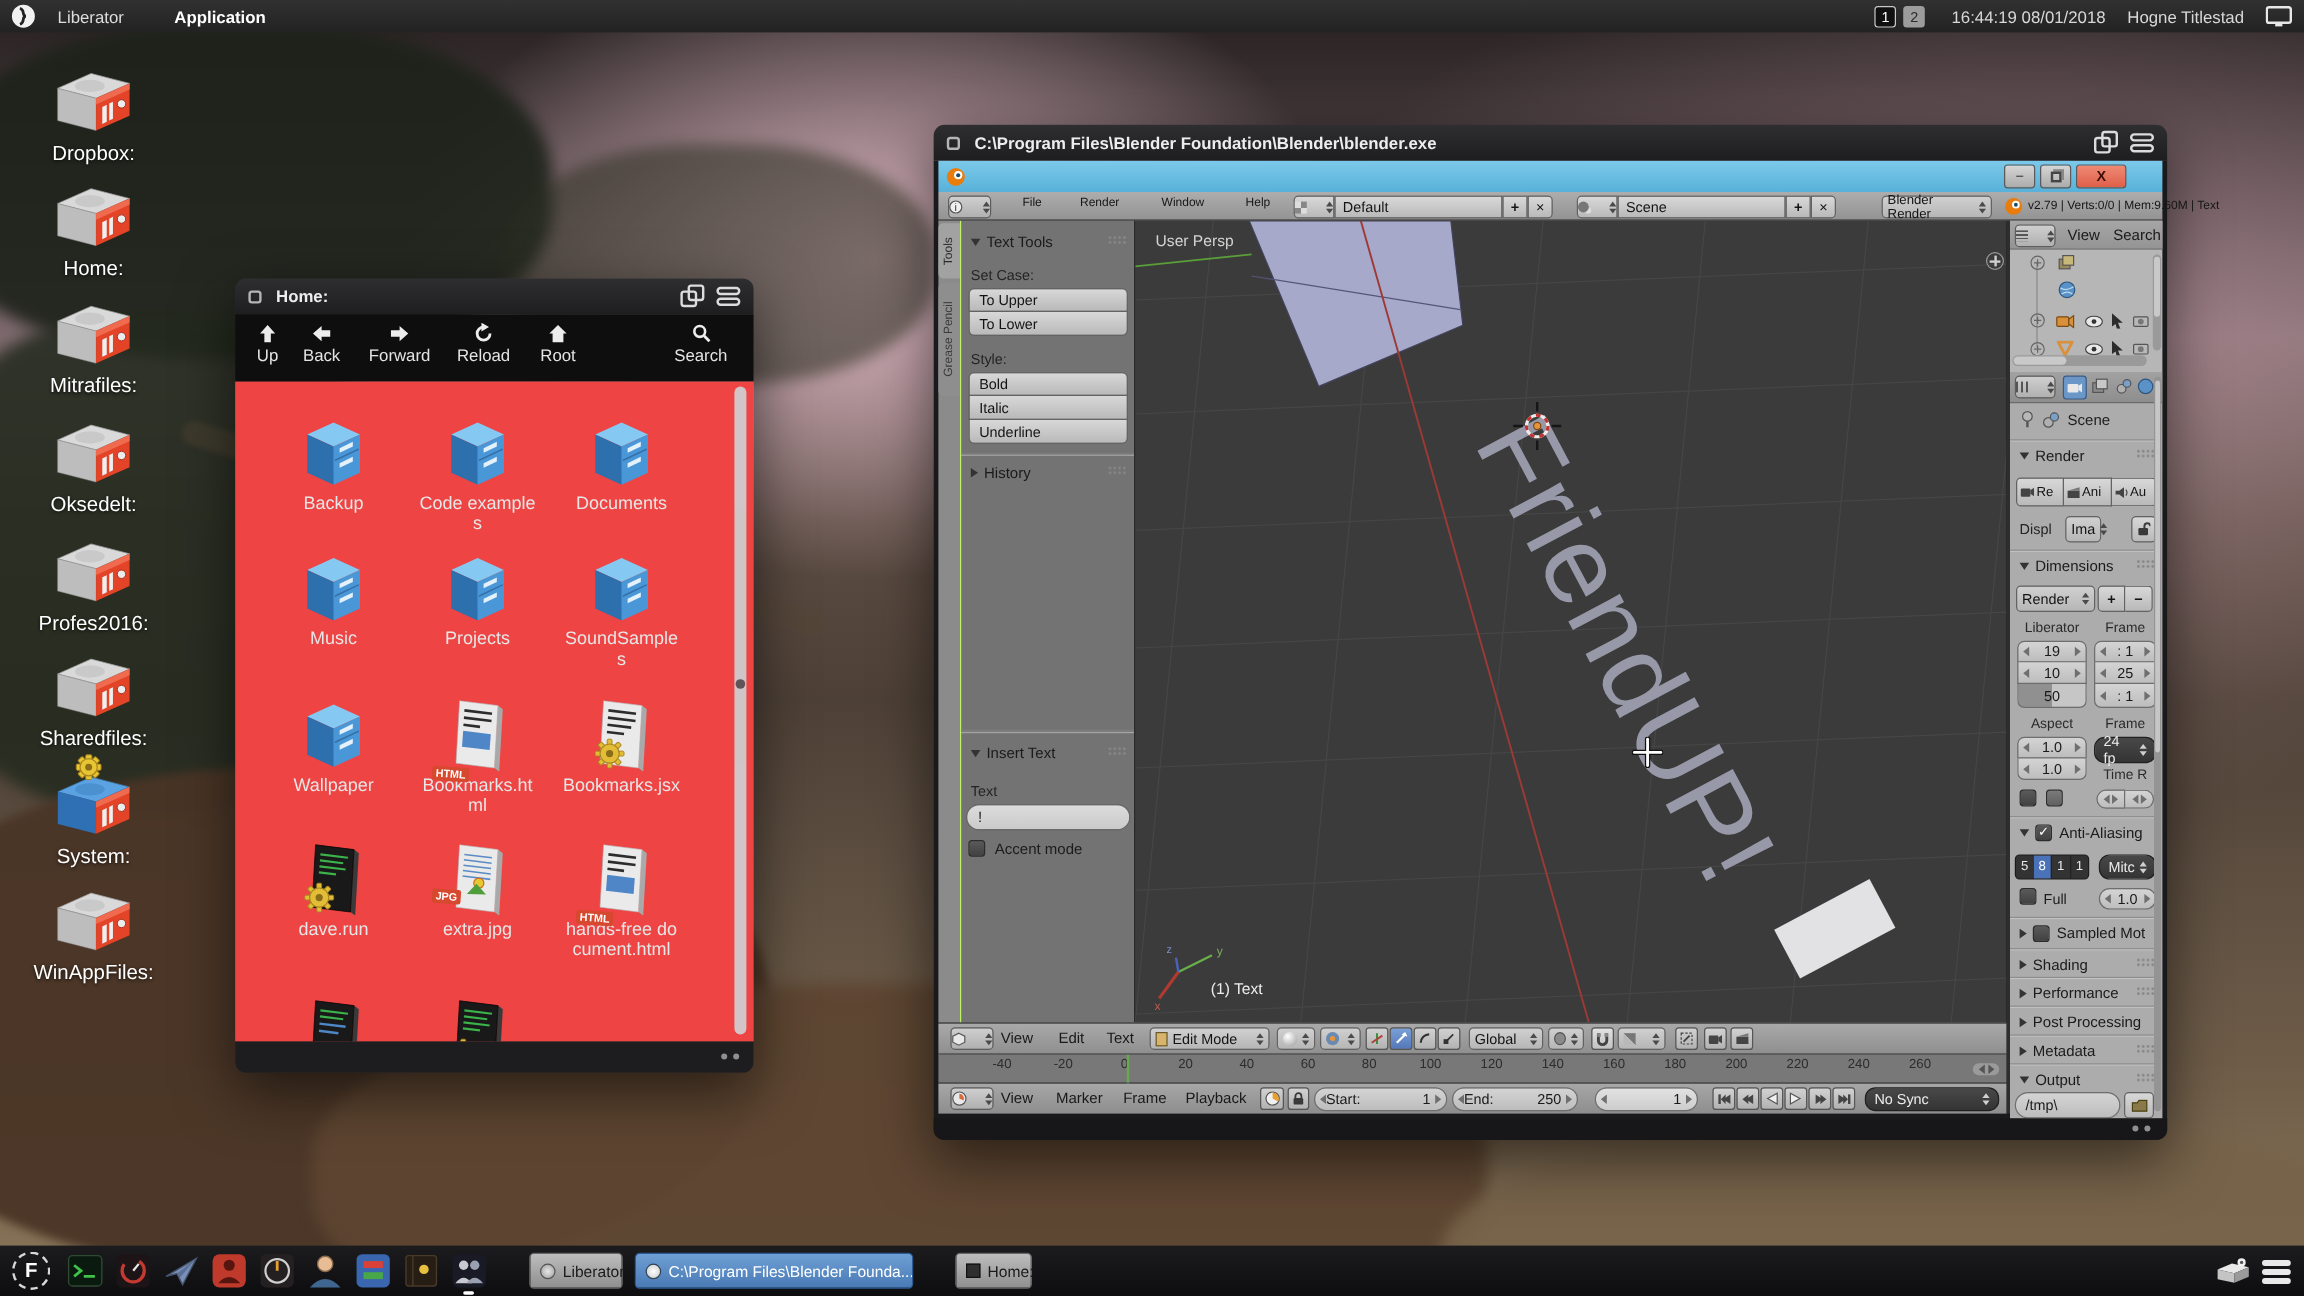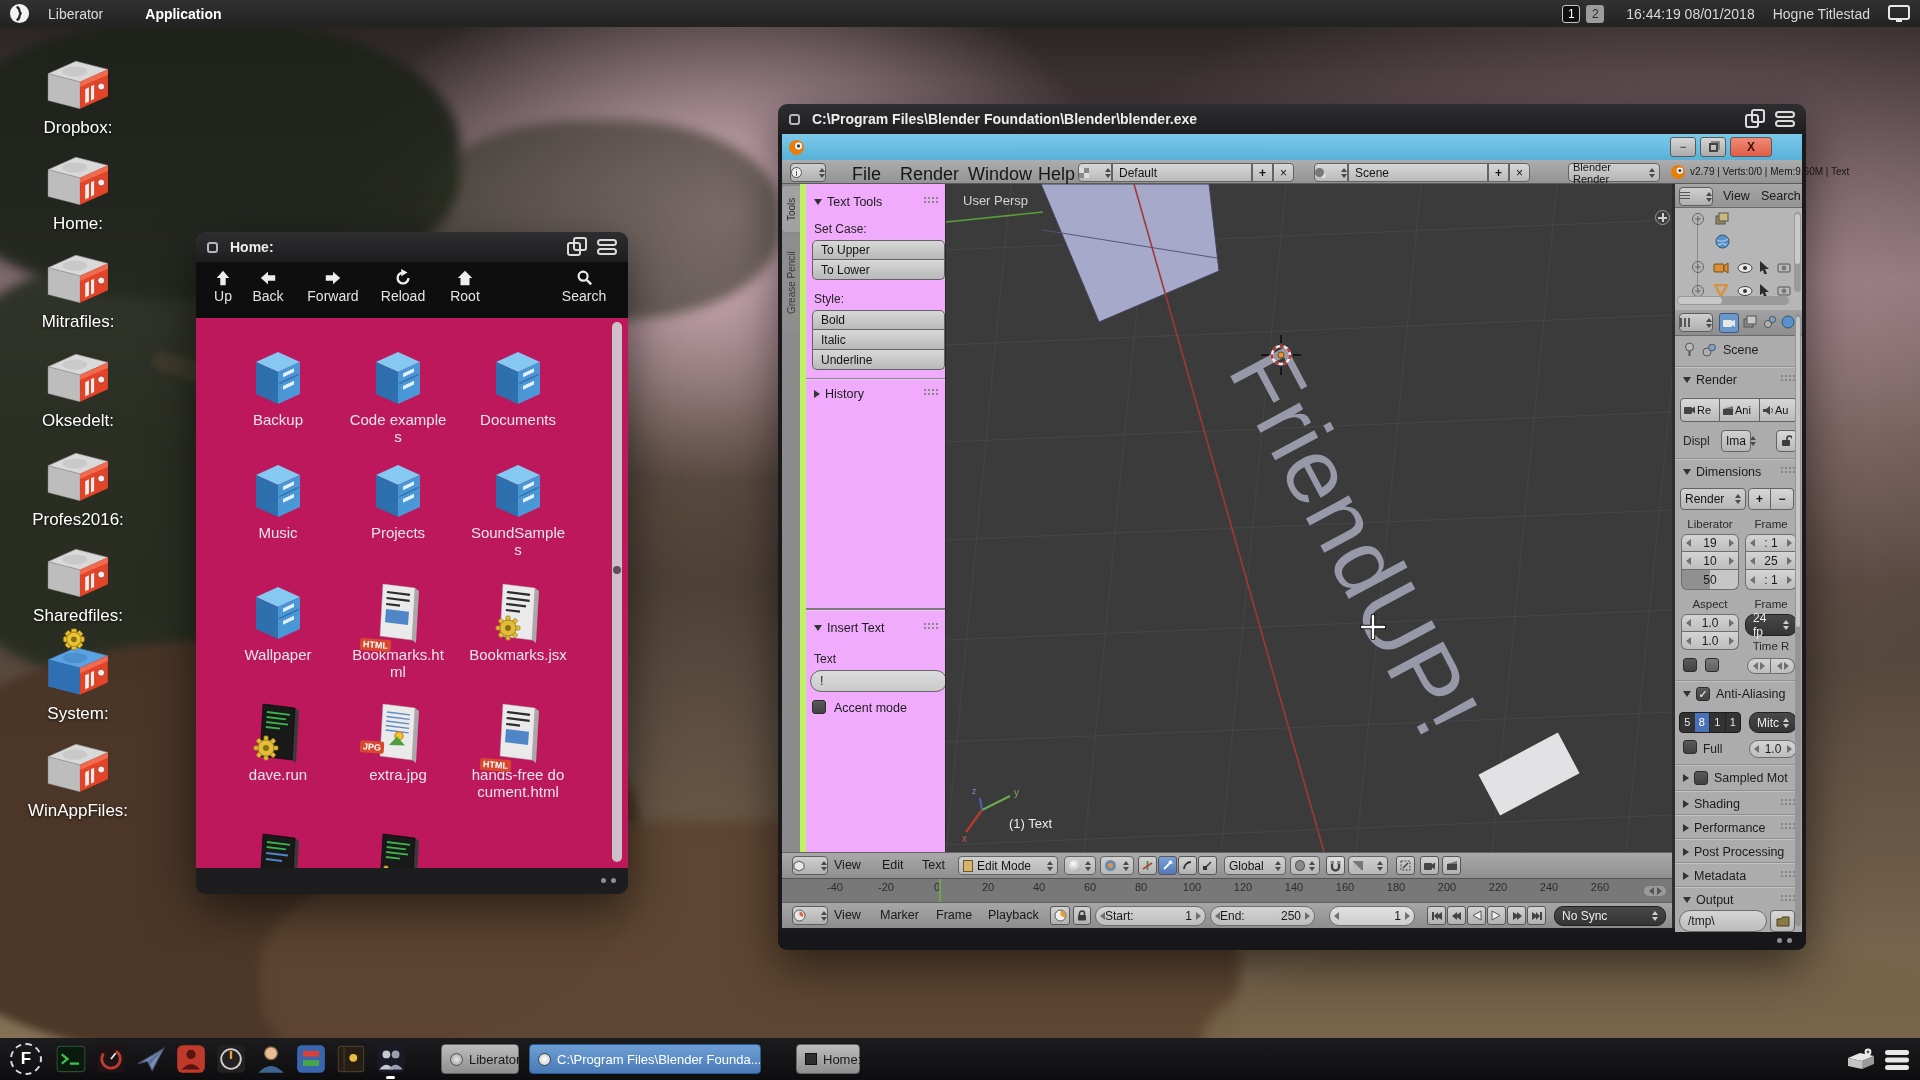--- a/index.html
+++ b/index.html
@@ -22,60 +22,60 @@
 .f-title .t{color:#ededed;font-size:14px;font-weight:bold;margin-left:12px;white-space:nowrap}
 .gad{width:11px;height:11px;border:2px solid #b5b5b5;border-radius:3px;margin-left:11px;flex:none}
 .gright{position:absolute;top:4px;width:22px;height:22px}
 .dots{position:absolute;display:flex;gap:5px}
 .dots b{width:5px;height:5px;border-radius:50%;background:#8f8f92}
 
 #home{left:196px;top:232px;width:432px;height:662px;z-index:30}
 #home .toolbar{position:absolute;left:0;right:0;top:30px;height:56px;background:#0e0e0f}
 .tbi{position:absolute;top:7px;width:52px;text-align:center;color:#e4e4e4;font-size:14px}
 .tbi svg{display:block;margin:0 auto 1px}
-#home .content{position:absolute;left:0;right:0;top:86px;height:550px;background:#be185d;overflow:hidden}
+#home .content{position:absolute;left:0;right:0;top:86px;height:550px;background:#ef4444;overflow:hidden}
 #home .fbottom{position:absolute;left:0;right:0;bottom:0;height:26px;background:#1d1d1f;border-radius:0 0 9px 9px}
 .fcell{position:absolute;width:100px;text-align:center}
 .fcell svg{display:block;margin:0 auto}
 .fname{color:#e6e6e6;font-size:15px;line-height:1.15;word-break:break-all;margin-top:2px}
 .badge{position:absolute;left:12px;bottom:30px;background:#d6492f;color:#fff;font-size:9px;font-weight:bold;padding:1px 3px;border-radius:2px;transform:rotate(4deg)}
 .scrolltrack{position:absolute;right:6px;top:90px;width:10px;height:540px;background:#cfcfd2;border-radius:5px;opacity:.92}
 .scrolldot{position:absolute;left:1px;top:244px;width:8px;height:8px;border-radius:4px;background:#55555a}
 
 .dicon{position:absolute;left:16px;width:124px;text-align:center;z-index:5}
 .dicon .lbl{color:#fff;font-size:17px;text-shadow:0 1px 3px rgba(0,0,0,.8);margin-top:2px}
 .dicon svg{display:block;margin:0 auto}
 
 #blender{left:778px;top:104px;width:1028px;height:846px;z-index:20}
 #blender .bframe{position:absolute;left:0;right:0;top:30px;bottom:0;background:#1a1a1c;border-radius:0 0 9px 9px}
 .bluebar{position:absolute;left:4px;right:4px;top:30px;height:26px;background:linear-gradient(#7cc9ea,#58b1d9);display:flex;align-items:center}
 .bluebar .bt{position:absolute;left:0;right:0;text-align:center;color:#143444;font-size:14px}
 .winbtn{position:absolute;top:3px;height:20px;border:1px solid #5a5a5a;border-radius:3px;background:linear-gradient(#d6d6d6,#ababab);display:flex;align-items:center;justify-content:center;font-size:12px;color:#333}
 .menubar{position:absolute;left:4px;right:4px;top:56px;height:24px;background:linear-gradient(#adadad,#939393);border-bottom:1px solid #5a5a5a}
-.bmenu{position:absolute;top:4px;font-size:18px;color:#161616}
+.bmenu{position:absolute;top:4px;font-size:10px;color:#161616}
 
 .lbtn{background:linear-gradient(#d8d8d8,#b9b9b9);border:1px solid #636363;color:#141414;display:flex;align-items:center;font-size:12px}
 .dd{background:linear-gradient(#d0d0d0,#b6b6b6);border:1px solid #636363;border-radius:4px;color:#141414;display:flex;align-items:center;font-size:12px;padding:0 4px}
 .ddk{background:linear-gradient(#484848,#343434);border:1px solid #202020;border-radius:9px;color:#ececec;display:flex;align-items:center;font-size:12px;padding:0 7px}
 .ud{display:flex;flex-direction:column;gap:2px;margin-left:auto;padding-left:4px}
 .ud i{width:0;height:0;border-left:3.5px solid transparent;border-right:3.5px solid transparent}
 .ud .u{border-bottom:4px solid #4a4a4a}.ud .d{border-top:4px solid #4a4a4a}
 .ddk .ud .u{border-bottom-color:#cfcfcf}.ddk .ud .d{border-top-color:#cfcfcf}
 .tw{width:0;height:0;border-top:4px solid transparent;border-bottom:4px solid transparent}
 .tl{border-right:5px solid #6f6f6f}.trg{border-left:5px solid #6f6f6f}
 .dtri{width:0;height:0;border-left:4.5px solid transparent;border-right:4.5px solid transparent;border-top:6px solid #333;display:inline-block;margin-right:5px}
 .rtri{width:0;height:0;border-top:4.5px solid transparent;border-bottom:4.5px solid transparent;border-left:6px solid #333;display:inline-block;margin-right:5px}
 .grip{position:absolute;right:6px;top:6px;width:16px;height:8px;background-image:radial-gradient(#878787 1px,transparent 1.2px);background-size:4px 4px}
 .phead{position:absolute;left:0;right:0;height:20px;display:flex;align-items:center;font-size:12.5px;color:#1b1b1b;padding-left:8px}
 .stp{position:absolute;display:flex;align-items:center;justify-content:space-between;background:linear-gradient(#d4d4d4,#bdbdbd);border:1px solid #6e6e6e;font-size:12px;color:#1a1a1a;padding:0 4px;height:18px}
 .cb{position:absolute;width:14px;height:14px;border-radius:3px;background:linear-gradient(#5a5a5a,#414141);border:1px solid #2c2c2c}
 
 .shelf-tabs{position:absolute;left:4px;top:80px;width:18px;height:668px;background:#8b8b8b}
 .vtab{position:absolute;left:0;width:18px;color:#2c2c2c;font-size:10px;writing-mode:vertical-rl;transform:rotate(180deg);display:flex;align-items:center;justify-content:center;border-radius:0 4px 4px 0}
-.shelf{position:absolute;left:22px;top:80px;width:145px;height:668px;background:#f0abfc;border-left:6px solid #bef264}
+.shelf{position:absolute;left:22px;top:80px;width:145px;height:668px;background:#737373;border-left:1px solid #bef264}
 .viewport{position:absolute;left:167px;top:80px;width:727px;height:668px;background:#3b3b3b;overflow:hidden;border-left:1px solid #2a2a2a}
 .vsplit{position:absolute;left:894px;top:80px;width:3px;height:744px;background:#2e2e30}
 .outliner{position:absolute;left:897px;top:80px;width:127px;height:126px;background:#b6b6b6}
 .props{position:absolute;left:897px;top:206px;width:127px;height:622px;background:#acacac;overflow:hidden}
 .hdr3d{position:absolute;left:4px;top:748px;width:890px;height:26px;background:linear-gradient(#a9a9a9,#8f8f8f);border-top:1px solid #636363}
 .ruler{position:absolute;left:4px;top:774px;width:890px;height:24px;background:#787878;border-top:1px solid #555}
 .tick{position:absolute;top:2px;width:30px;text-align:center;font-size:11px;color:#2d2d2d}
 .tlhdr{position:absolute;left:4px;top:798px;width:890px;height:26px;background:linear-gradient(#a7a7a7,#8d8d8d);border-top:1px solid #606060}
 .bbottom{position:absolute;left:0;right:0;top:828px;height:18px;background:#17171a;border-radius:0 0 9px 9px}
 .edbtn{position:absolute;top:3px;width:36px;height:19px;border-radius:4px;background:linear-gradient(#cfcfcf,#b0b0b0);border:1px solid #5e5e5e;display:flex;align-items:center;justify-content:center;gap:3px}

